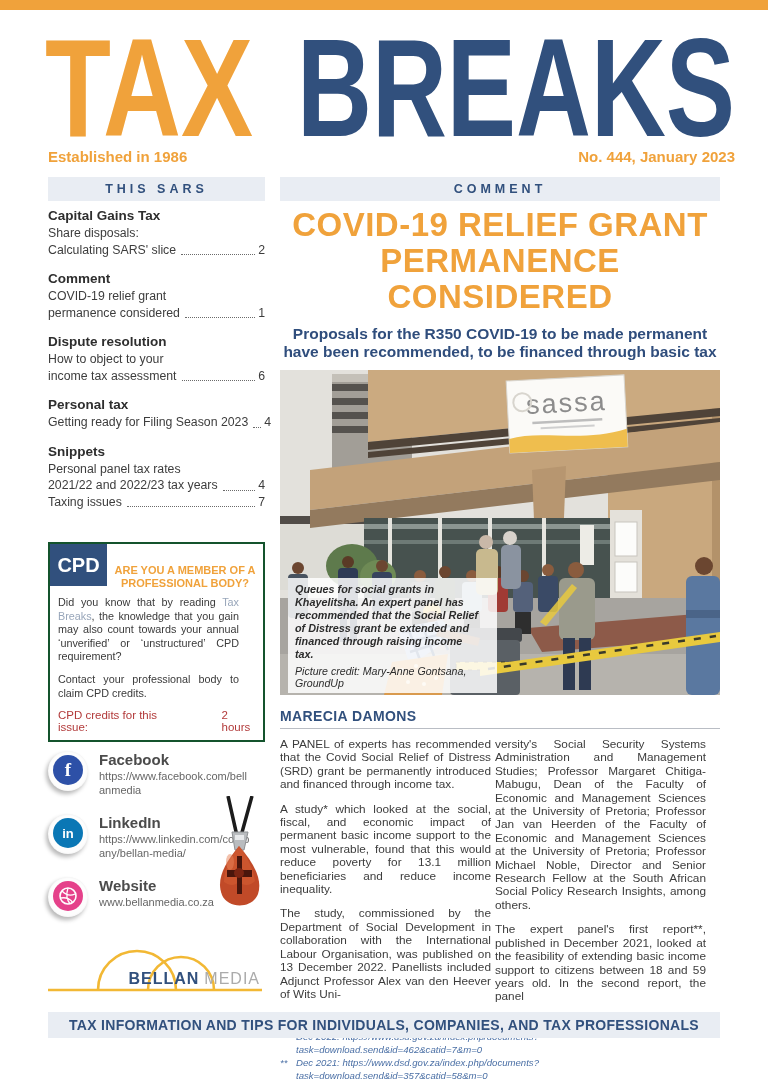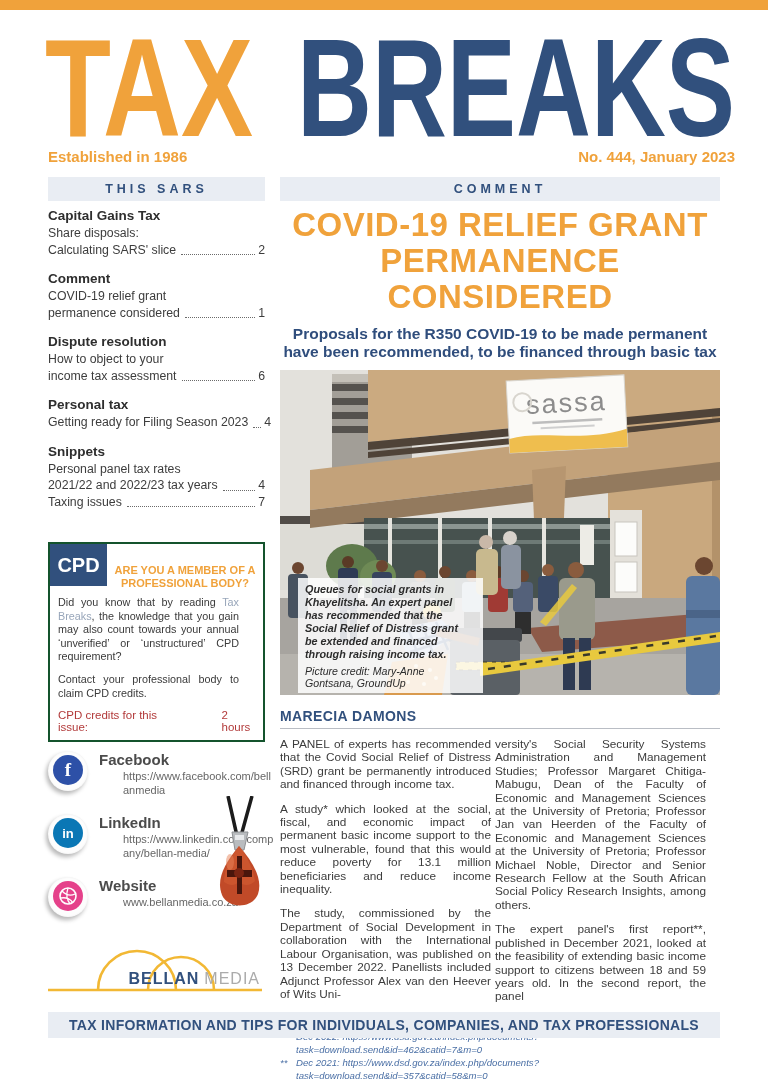--- a/index.html
+++ b/index.html
@@ -41,32 +41,32 @@
                font-size:11.5px;padding:0 8px 7px 8px;gap:48px;}
 
   
   .social{position:absolute;left:48px;top:751px;width:217px;}
   .soc-item{display:flex;gap:11px;margin-bottom:17px;align-items:flex-start;}
   .icon-wrap{width:40px;height:40px;border-radius:50%;background:#fdfdfd;flex:none;position:relative;
              box-shadow:-2px 3px 4px rgba(0,0,0,.28), inset 0 0 2px rgba(0,0,0,.08);}
   .icon-circle{position:absolute;left:5px;top:4px;width:30px;height:30px;border-radius:50%;
                color:#fff;display:flex;align-items:center;justify-content:center;font-weight:bold;}
   .soc-label{font-size:15px;font-weight:bold;color:#4b4b4b;line-height:17px;}
-  .soc-url{font-size:11px;color:#666;width:152px;word-break:break-all;line-height:13.5px;margin-top:2px;margin-left:24px;}
+  .soc-url{font-size:11px;color:#666;width:152px;word-break:break-all;line-height:13.5px;margin-top:2px;}
 
   .pendant{position:absolute;left:206px;top:796px;}
   .brandlogo{position:absolute;left:48px;top:944px;}
 
   
   .main{position:absolute;left:280px;top:177px;width:440px;}
   .headline{margin-top:6px;color:#F0A23B;font-weight:bold;font-size:33px;line-height:36px;
             text-align:center;letter-spacing:.5px;}
   .subtitle{margin-top:10px;color:#2F4D7C;font-weight:bold;font-size:15.5px;line-height:18px;text-align:center;}
   .photo{position:relative;margin-top:9px;width:440px;height:325px;background:#d8d6d2;overflow:hidden;}
-  .caption{position:absolute;left:18px;bottom:2px;width:185px;background:rgba(255,255,255,.85);
+  .caption{position:absolute;left:8px;bottom:2px;width:209px;background:rgba(255,255,255,.85);
            padding:5px 15px 4px 7px;font-style:italic;color:#2c2c2c;}
   .caption-main{font-weight:bold;font-size:10.8px;line-height:13px;}
   .caption-credit{font-size:10.6px;margin-top:4px;}
   .byline{margin-top:13px;color:#31507D;font-weight:bold;font-size:14px;letter-spacing:.4px;}
   .byline-rule{border-bottom:1px solid #b9bdc4;margin-top:4px;}
   .cols{display:flex;gap:4px;margin-top:9px;}
   .col{width:211px;font-size:11.8px;line-height:13.4px;color:#3c3c3c;text-align:justify;}
   .col p{margin:0 0 11px 0;}
   .footnotes{margin-top:1px;color:#4A6FA5;font-style:italic;font-size:9.6px;line-height:13px;}
   .fn-title{margin-bottom:1px;}

